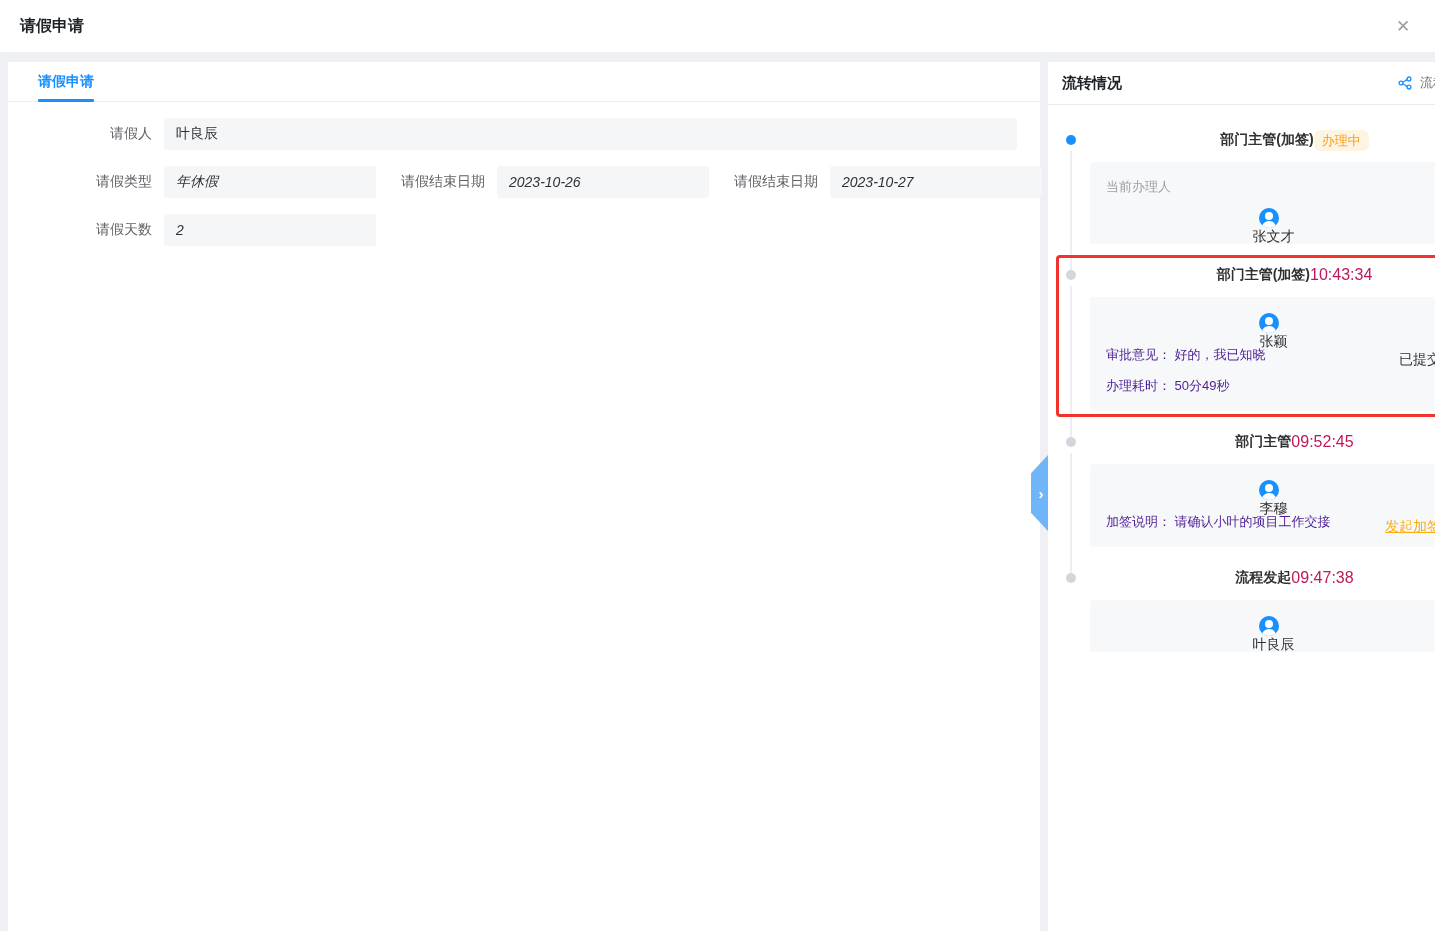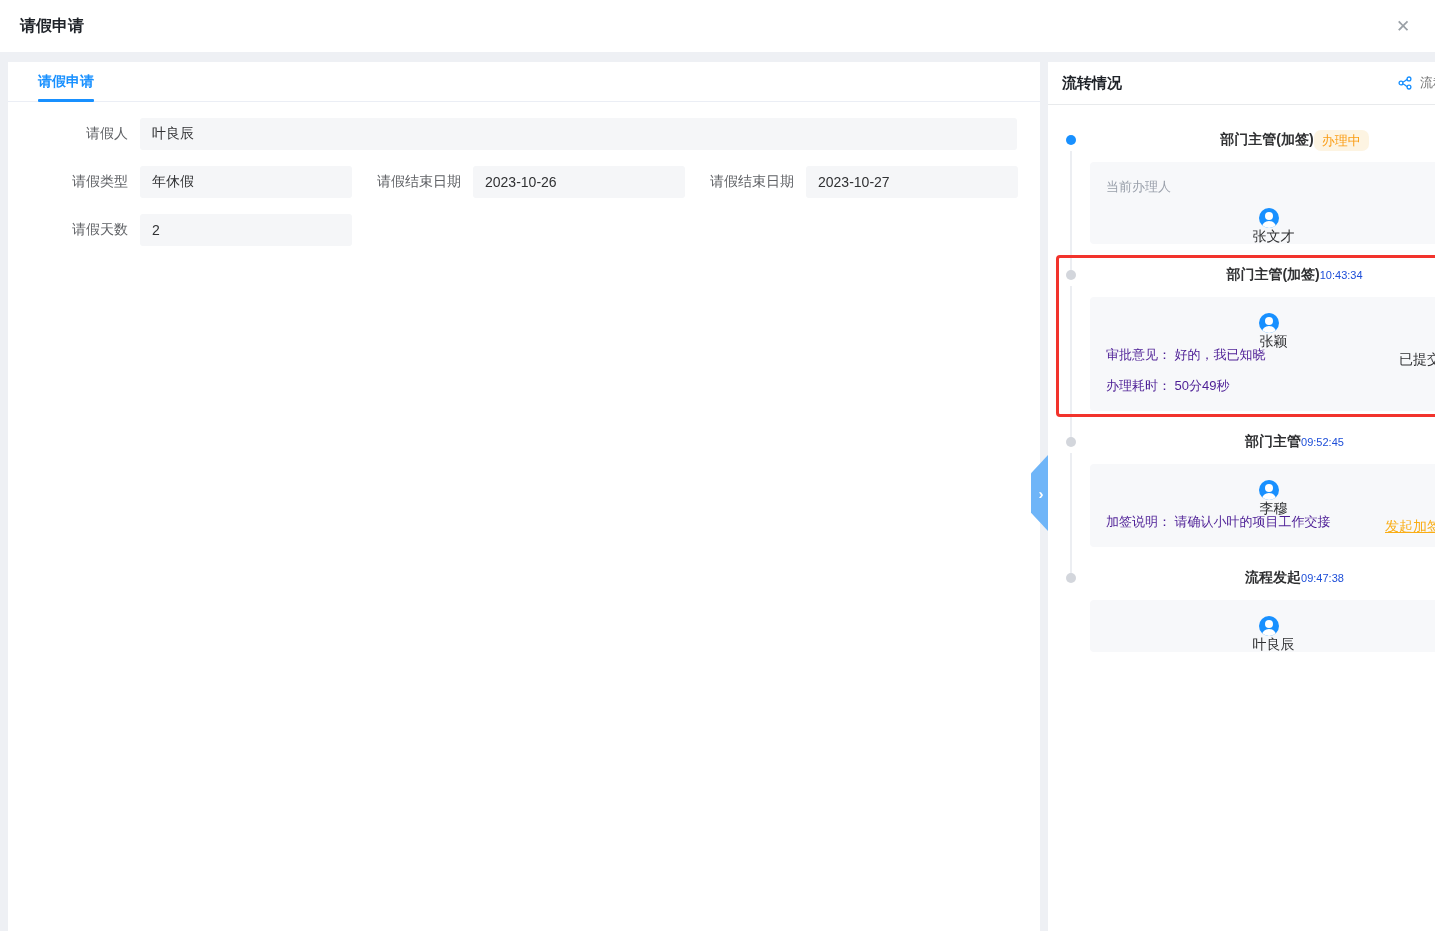--- a/index.html
+++ b/index.html
@@ -28,35 +28,35 @@
   }
   .tabbar { height:40px; border-bottom:1px solid #ebeef5; padding-left:30px; display:flex; }
   .tab {
     position:relative; display:flex; align-items:center;
     font-size:14px; font-weight:600; color:#1890ff; cursor:pointer;
   }
   .tab::after {
     content:""; position:absolute; left:0; right:0; bottom:-1px;
     height:3px; background:#1890ff; border-radius:1px;
   }
-  .form-body { padding-top:16px; }
+  .form-body { padding-top:16px;margin-left:24px; }
   .form-row { display:flex; align-items:center; margin-bottom:16px; }
   .f-label {
     flex:none; text-align:right; padding-right:12px;
     font-size:14px; color:#606266; white-space:nowrap;
   }
   .f-label.w1 { width:132px; }
   .f-label.w2 { width:121px; }
   .f-input {
     height:32px; background:#f5f6f8; border-radius:3px;
     display:flex; align-items:center; padding:0 12px;
     font-size:14px; color:#303133;
   }
   .in-full  { flex:1; margin-right:23px; }
-  .in-fixed { width:212px; flex:none; }
+  .in-fixed { width:212px; flex:none;font-style:italic; }
   
   .panel-toggle {
     position:absolute; left:1031px; top:455px; width:17px; height:76px;
     background:#6fb5f8; border:none; cursor:pointer;
     clip-path:polygon(100% 0, 100% 100%, 0 76%, 0 24%);
     display:flex; align-items:center; justify-content:center;
     color:#fff; font-size:15px; font-weight:bold; padding-left:3px; z-index:4;
   }
   
   .flow-panel {
@@ -81,21 +81,21 @@
     border-radius:50%; background:#d3d6dc;
   }
   .tl-dot.active { background:#1890ff; }
   .tl-item:not(:last-child) .tl-rail::after {
     content:""; position:absolute; left:10px; top:21px; bottom:-27px;
     width:2px; background:#eceef2;
   }
   .tl-body { flex:1; min-width:0; }
   .tl-titlerow { display:flex; align-items:center; justify-content:center; height:20px;margin-left:42px; }
   .tl-nodetitle { font-size:14px; font-weight:600; color:#303133; }
-  .tl-time { font-size:11px; color:#1d4ed8; }
+  .tl-time { font-size:16px; color:#be185d; }
   .tl-badge {
     font-size:13px; color:#fa9d15; background:#fdf4e2;
     padding:2px 8px; border-radius:7px; line-height:17px;
   }
   .tl-card {
     margin-top:12px; background:#f7f8fa; border-radius:4px; padding:16px;
   }
   .tl-caption { font-size:13px; color:#9aa0ab; margin-bottom:12px; }
   .person-row { display:flex; align-items:center; height:20px;flex-direction:column; }
   .avatar {

